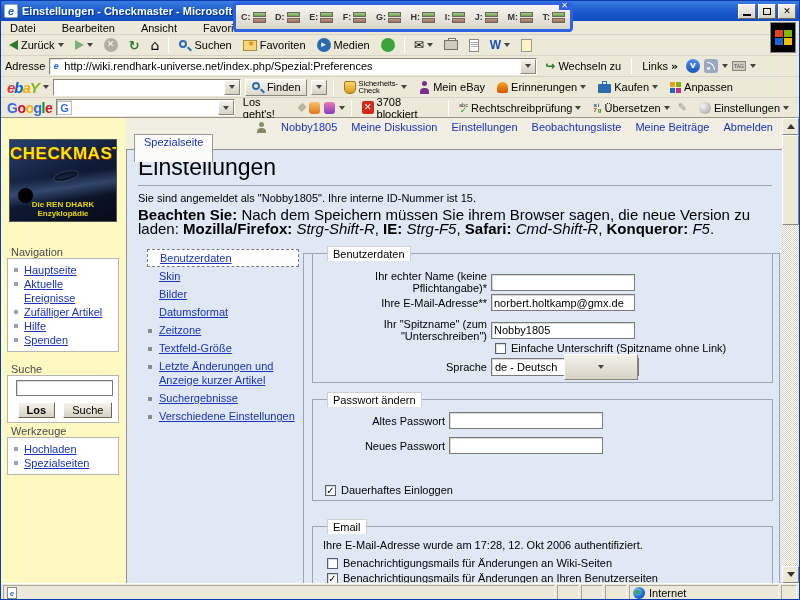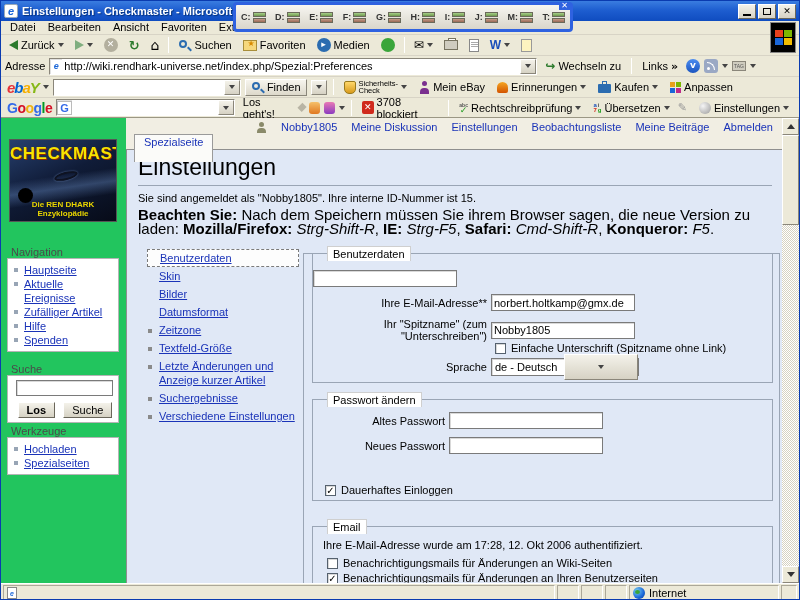--- a/index.html
+++ b/index.html
@@ -21,21 +21,21 @@
   .drivewidget{position:absolute;left:232px;top:1px;width:340px;height:30px;z-index:40;background:linear-gradient(#f7f6f1,#d9d6cb);border:3px solid #2f62e0;border-radius:4px;display:flex;align-items:center;justify-content:space-between;padding:0 5px}
   .drive{display:flex;align-items:center;gap:2px}
   .dlabel{font-size:9px;font-weight:bold;color:#333}
   .dbars{display:flex;flex-direction:column;gap:1px}
   .dbars i{display:block;width:13px;height:5px;border:1px solid #6a6a5a}
   .dbars .top{background:linear-gradient(#a8cf8a,#6f9a4e)}
   .dbars .bot{background:linear-gradient(#c59a88,#9a6a56)}
   .dclose{position:absolute;right:0px;top:-3px;font-size:8px;color:#fff;background:#2f62e0;padding:0 2px;line-height:8px}
 
   
-  .menubar{height:14px;display:flex;gap:2px;padding:0 4px;border-bottom:1px solid #d8d4c6}
+  .menubar{height:14px;display:flex;align-items:center;gap:16px;padding:0 4px;border-bottom:1px solid #d8d4c6}
   .menubar span{padding:0 5px;cursor:default}
   .winlogo{position:absolute;right:3px;top:21px;width:26px;height:31px;background:#000;border:1px solid #888;display:flex;align-items:center;justify-content:center;z-index:30}
   .flag{display:grid;grid-template-columns:8px 8px;grid-template-rows:7px 7px;gap:1px}
   .flag i{display:block}
   .f1{background:#e8401c}.f2{background:#7db700}.f3{background:#1a66d8}.f4{background:#f2bd00}
 
   
   .toolbar{height:21px;display:flex;align-items:center;gap:3px;padding:0 4px;border-bottom:1px solid #d8d4c6}
   .tbtn{display:flex;align-items:center;gap:3px;padding:1px 3px;border:1px solid transparent}
   .vsep{width:1px;height:16px;background:#b8b4a4;border-right:1px solid #fff;margin:0 2px}
@@ -102,21 +102,21 @@
   .spell{display:flex;flex-direction:column;align-items:center;line-height:5px}
   .spell b{font-size:5px;color:#555}
   .spell i{font-style:normal;color:#1c9a1c;font-size:9px}
   .trans{display:flex;gap:1px;font-size:6px;line-height:5px}
   .trans span{display:flex;flex-direction:column}
   .pen{color:#999;font-size:11px}
   .sphere{width:12px;height:12px;border-radius:50%;background:radial-gradient(circle at 4px 4px,#f5f5f5,#9a9a9a)}
   .gspacer{flex:1}
 
   
-  .viewport{position:relative;height:465px;background:#22c55e;overflow:hidden}
+  .viewport{position:relative;height:465px;background:#fef9c3;overflow:hidden}
   .mainbg{position:absolute;left:125px;top:0;width:658px;height:31px;background:#f1eee3}
   .mainbox{position:absolute;left:125px;top:31px;width:658px;height:434px;background:#e0e8f6;border-top:1px solid #8f8f8f;border-left:1px solid #8f8f8f}
   a.wl{color:#1a33b8;text-decoration:underline;cursor:pointer}
   a.pl{color:#1a33b8;text-decoration:none;cursor:pointer}
 
   .personalbar{position:absolute;top:3px;right:26px;display:flex;align-items:center;gap:14px;z-index:5}
   .usericon{position:relative;width:10px;height:11px}
   .usericon b{position:absolute;left:2px;top:0;width:5px;height:5px;border-radius:50%;background:#8a8a6a}
   .usericon i{position:absolute;left:0;bottom:0;width:9px;height:5px;border-radius:4px 4px 0 0;background:#8a8a6a}
 
@@ -529,20 +529,21 @@
       <div class="pitem"><i class="bullet"></i><a class="wl">Letzte Änderungen und Anzeige kurzer Artikel</a></div>
       <div class="pitem"><i class="bullet"></i><a class="wl">Suchergebnisse</a></div>
       <div class="pitem"><i class="bullet"></i><a class="wl">Verschiedene Einstellungen</a></div>
     </div>
 
     <div class="outerfs">
 
       <div class="fs fs1">
         <span class="legend">Benutzerdaten</span>
         <div class="frow" style="left:0;top:16px;width:445px">
+          <span class="flabel" style="width:178px">Ihr echter Name (keine Pflichtangabe)*</span>
           <input class="tin" style="width: 144px;" value="">
         </div>
         <div class="frow" style="left:0;top:40px;width:445px">
           <span class="flabel" style="width:178px">Ihre E-Mail-Adresse**</span>
           <input class="tin" style="width: 144px;" value="norbert.holtkamp@gmx.de">
         </div>
         <div class="frow" style="left:0;top:64px;width:445px">
           <span class="flabel" style="width:178px">Ihr "Spitzname" (zum "Unterschreiben")</span>
           <input class="tin" style="width: 144px;" value="Nobby1805">
         </div>

